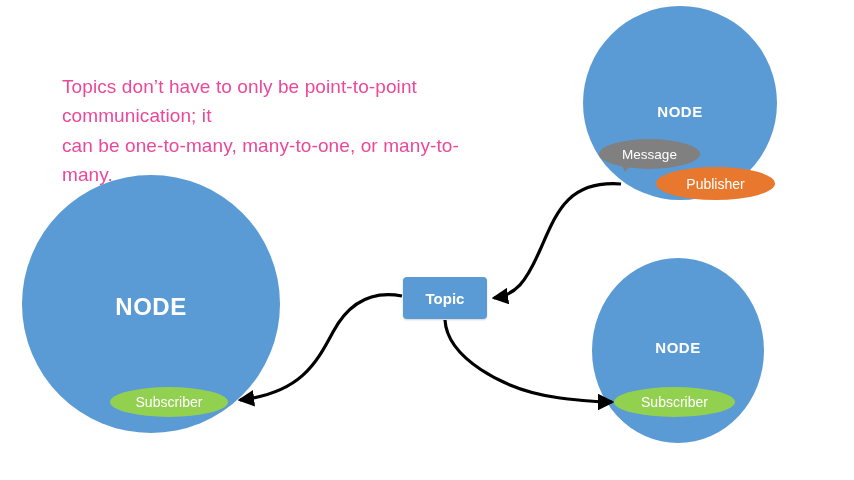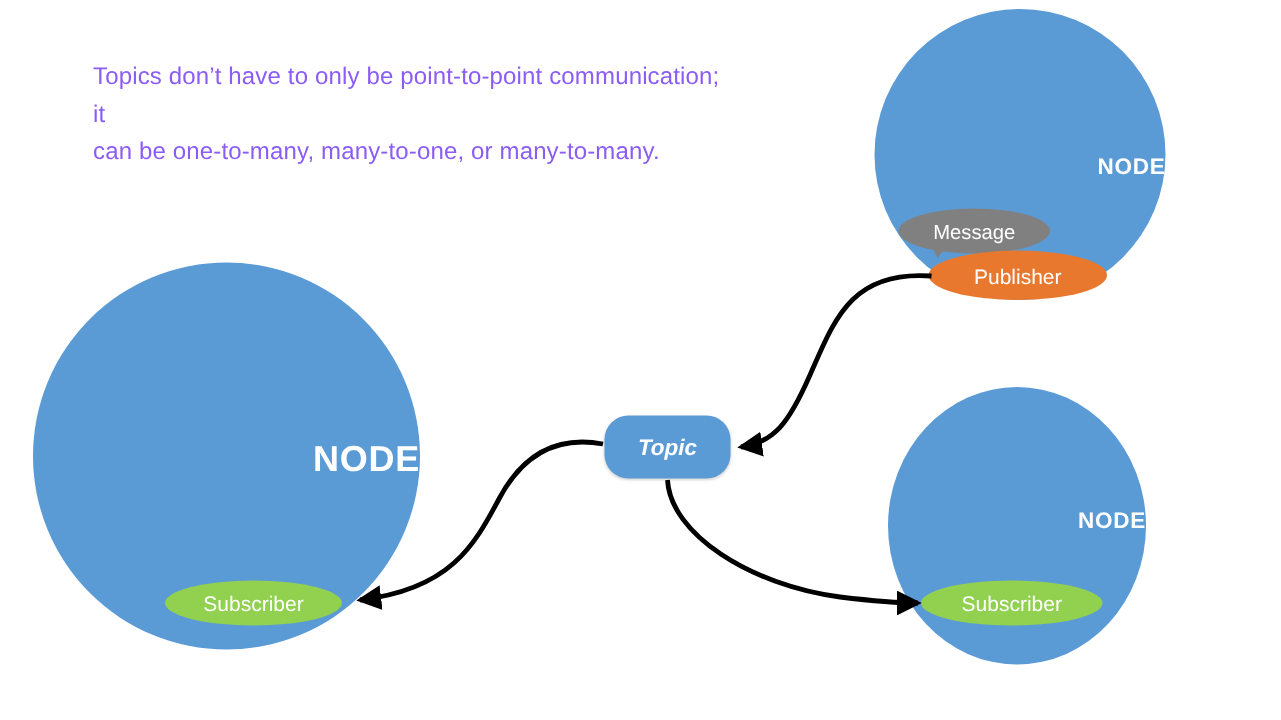--- a/index.html
+++ b/index.html
@@ -13,40 +13,40 @@
     height: 480px;
     background: #ffffff;
     overflow: hidden;
     font-family: "Liberation Sans", sans-serif;
   }
 
   
   #caption {
     position: absolute;
     left: 62px;
-    top: 40px;
+    top: 72px;
     width: 420px;
-    font-size: 16px;
+    font-size: 19px;
     line-height: 1.55;
-    color: #8b5cf6;
+    color: #ec4899;
     letter-spacing: 0.1px;
     white-space: pre-line;
   }
 
   
   .node-circle {
     position: absolute;
     border-radius: 50%;
     background: #5B9BD5;
   }
   .node-label {
     position: absolute;
     color: #ffffff;
     font-weight: bold;
-    text-align: right;
+    text-align: center;
     white-space: nowrap;
     letter-spacing: 0.5px;
   }
 
   
   .pill {
     position: absolute;
     border-radius: 50%;
     display: flex;
     align-items: center;
@@ -69,29 +69,28 @@
   }
 
   
   #topic-box {
     position: absolute;
     left: 403px;
     top: 277px;
     width: 84px;
     height: 42px;
     background: #5B9BD5;
-    border-radius: 16px;
+    border-radius: 4px;
     display: flex;
     align-items: center;
     justify-content: center;
     color: #ffffff;
     font-weight: bold;
     font-size: 15px;
     box-shadow: 0 1px 2px rgba(0,0,0,0.18);
-    font-style: italic;
   }
 
   
   #arrows {
     position: absolute;
     left: 0; top: 0;
     width: 854px;
     height: 480px;
     pointer-events: none;
   }
@@ -110,21 +109,21 @@
 can be one-to-many, many-to-one, or many-to-many.</div>
 
   <div class="node-circle" style="left:583px; top:6px; width:194px; height:194px;"></div>
 
   <div class="node-label" style="left:583px; top:103px; width:194px; font-size:15px;">NODE</div>
 
   <div class="msg-tail" style="left:618px; top:158px;"></div>
 
   <div class="pill message" style="left:599px; top:139px; width:101px; height:30px;">Message</div>
 
-  <div class="pill publisher" style="left:619px; top:167px; width:119px; height:33px;">Publisher</div>
+  <div class="pill publisher" style="left:656px; top:167px; width:119px; height:33px;">Publisher</div>
 
   <div class="node-circle" style="left:22px; top:175px; width:258px; height:258px;"></div>
 
   <div class="node-label" style="left:22px; top:293px; width:258px; font-size:24px;">NODE</div>
 
   <div class="pill subscriber" style="left:110px; top:387px; width:118px; height:30px;">Subscriber</div>
 
   <div class="node-circle" style="left:592px; top:258px; width:172px; height:185px;"></div>
 
   <div class="node-label" style="left:592px; top:339px; width:172px; font-size:15px;">NODE</div>

